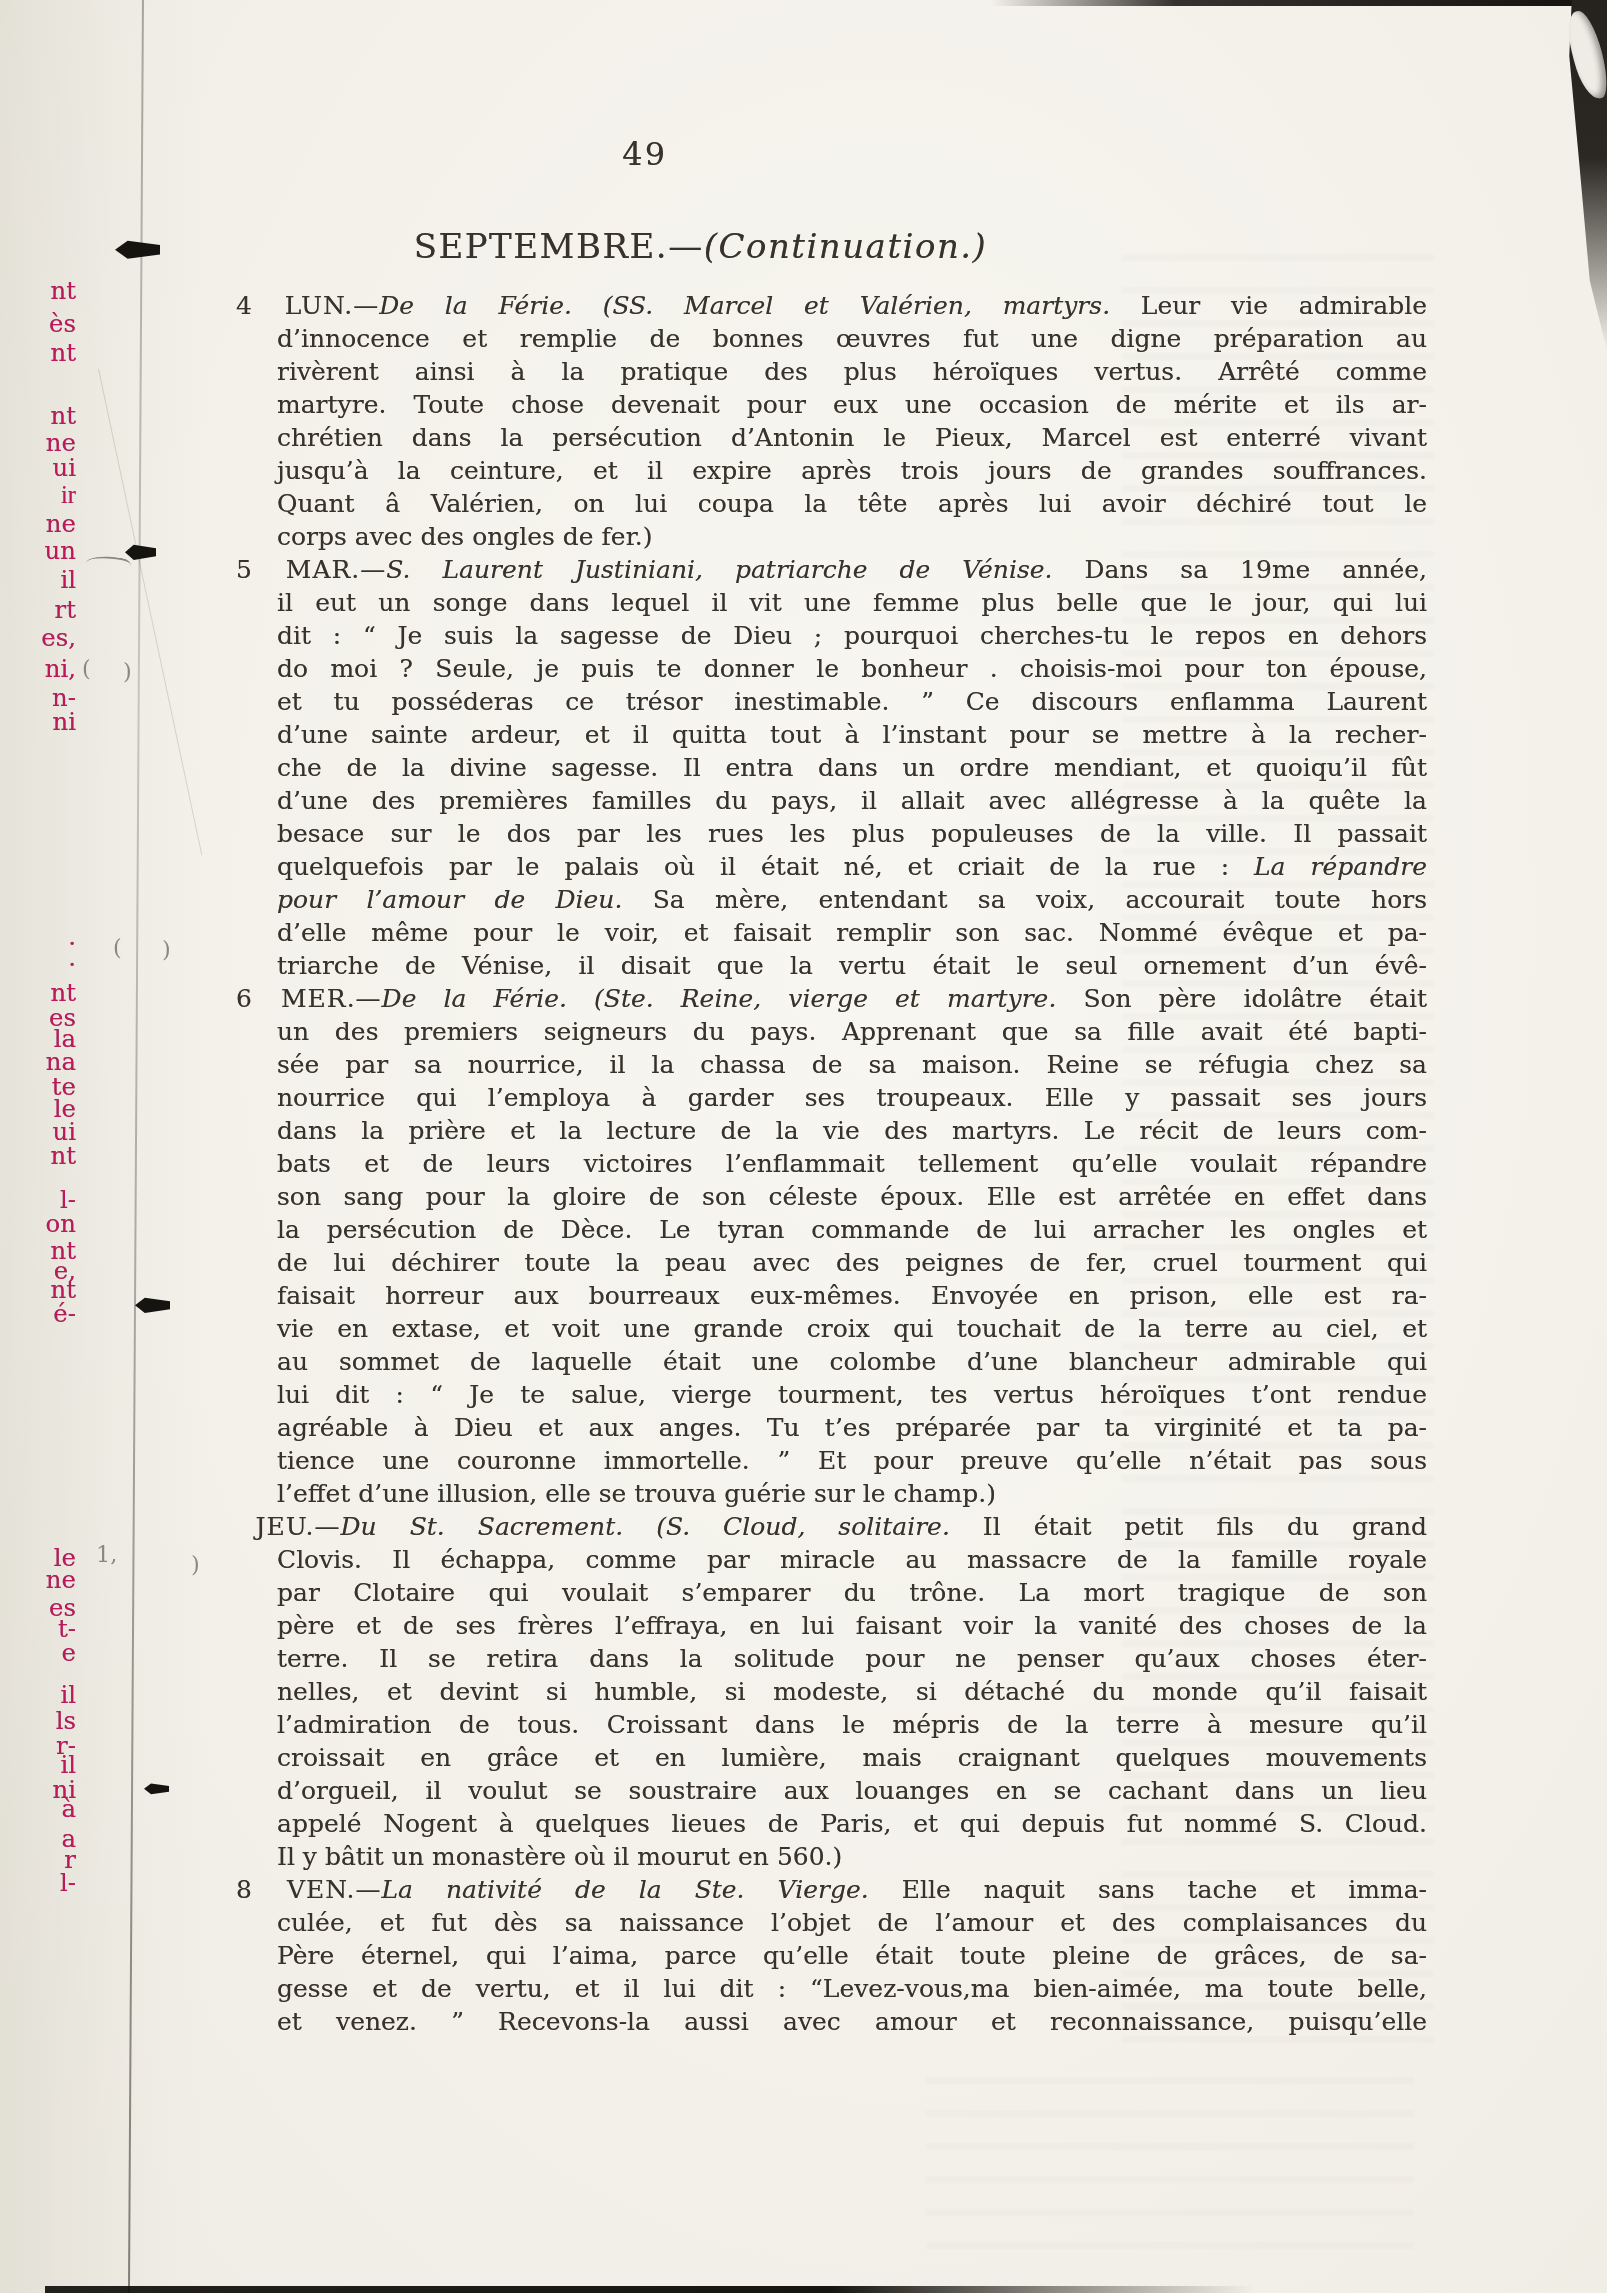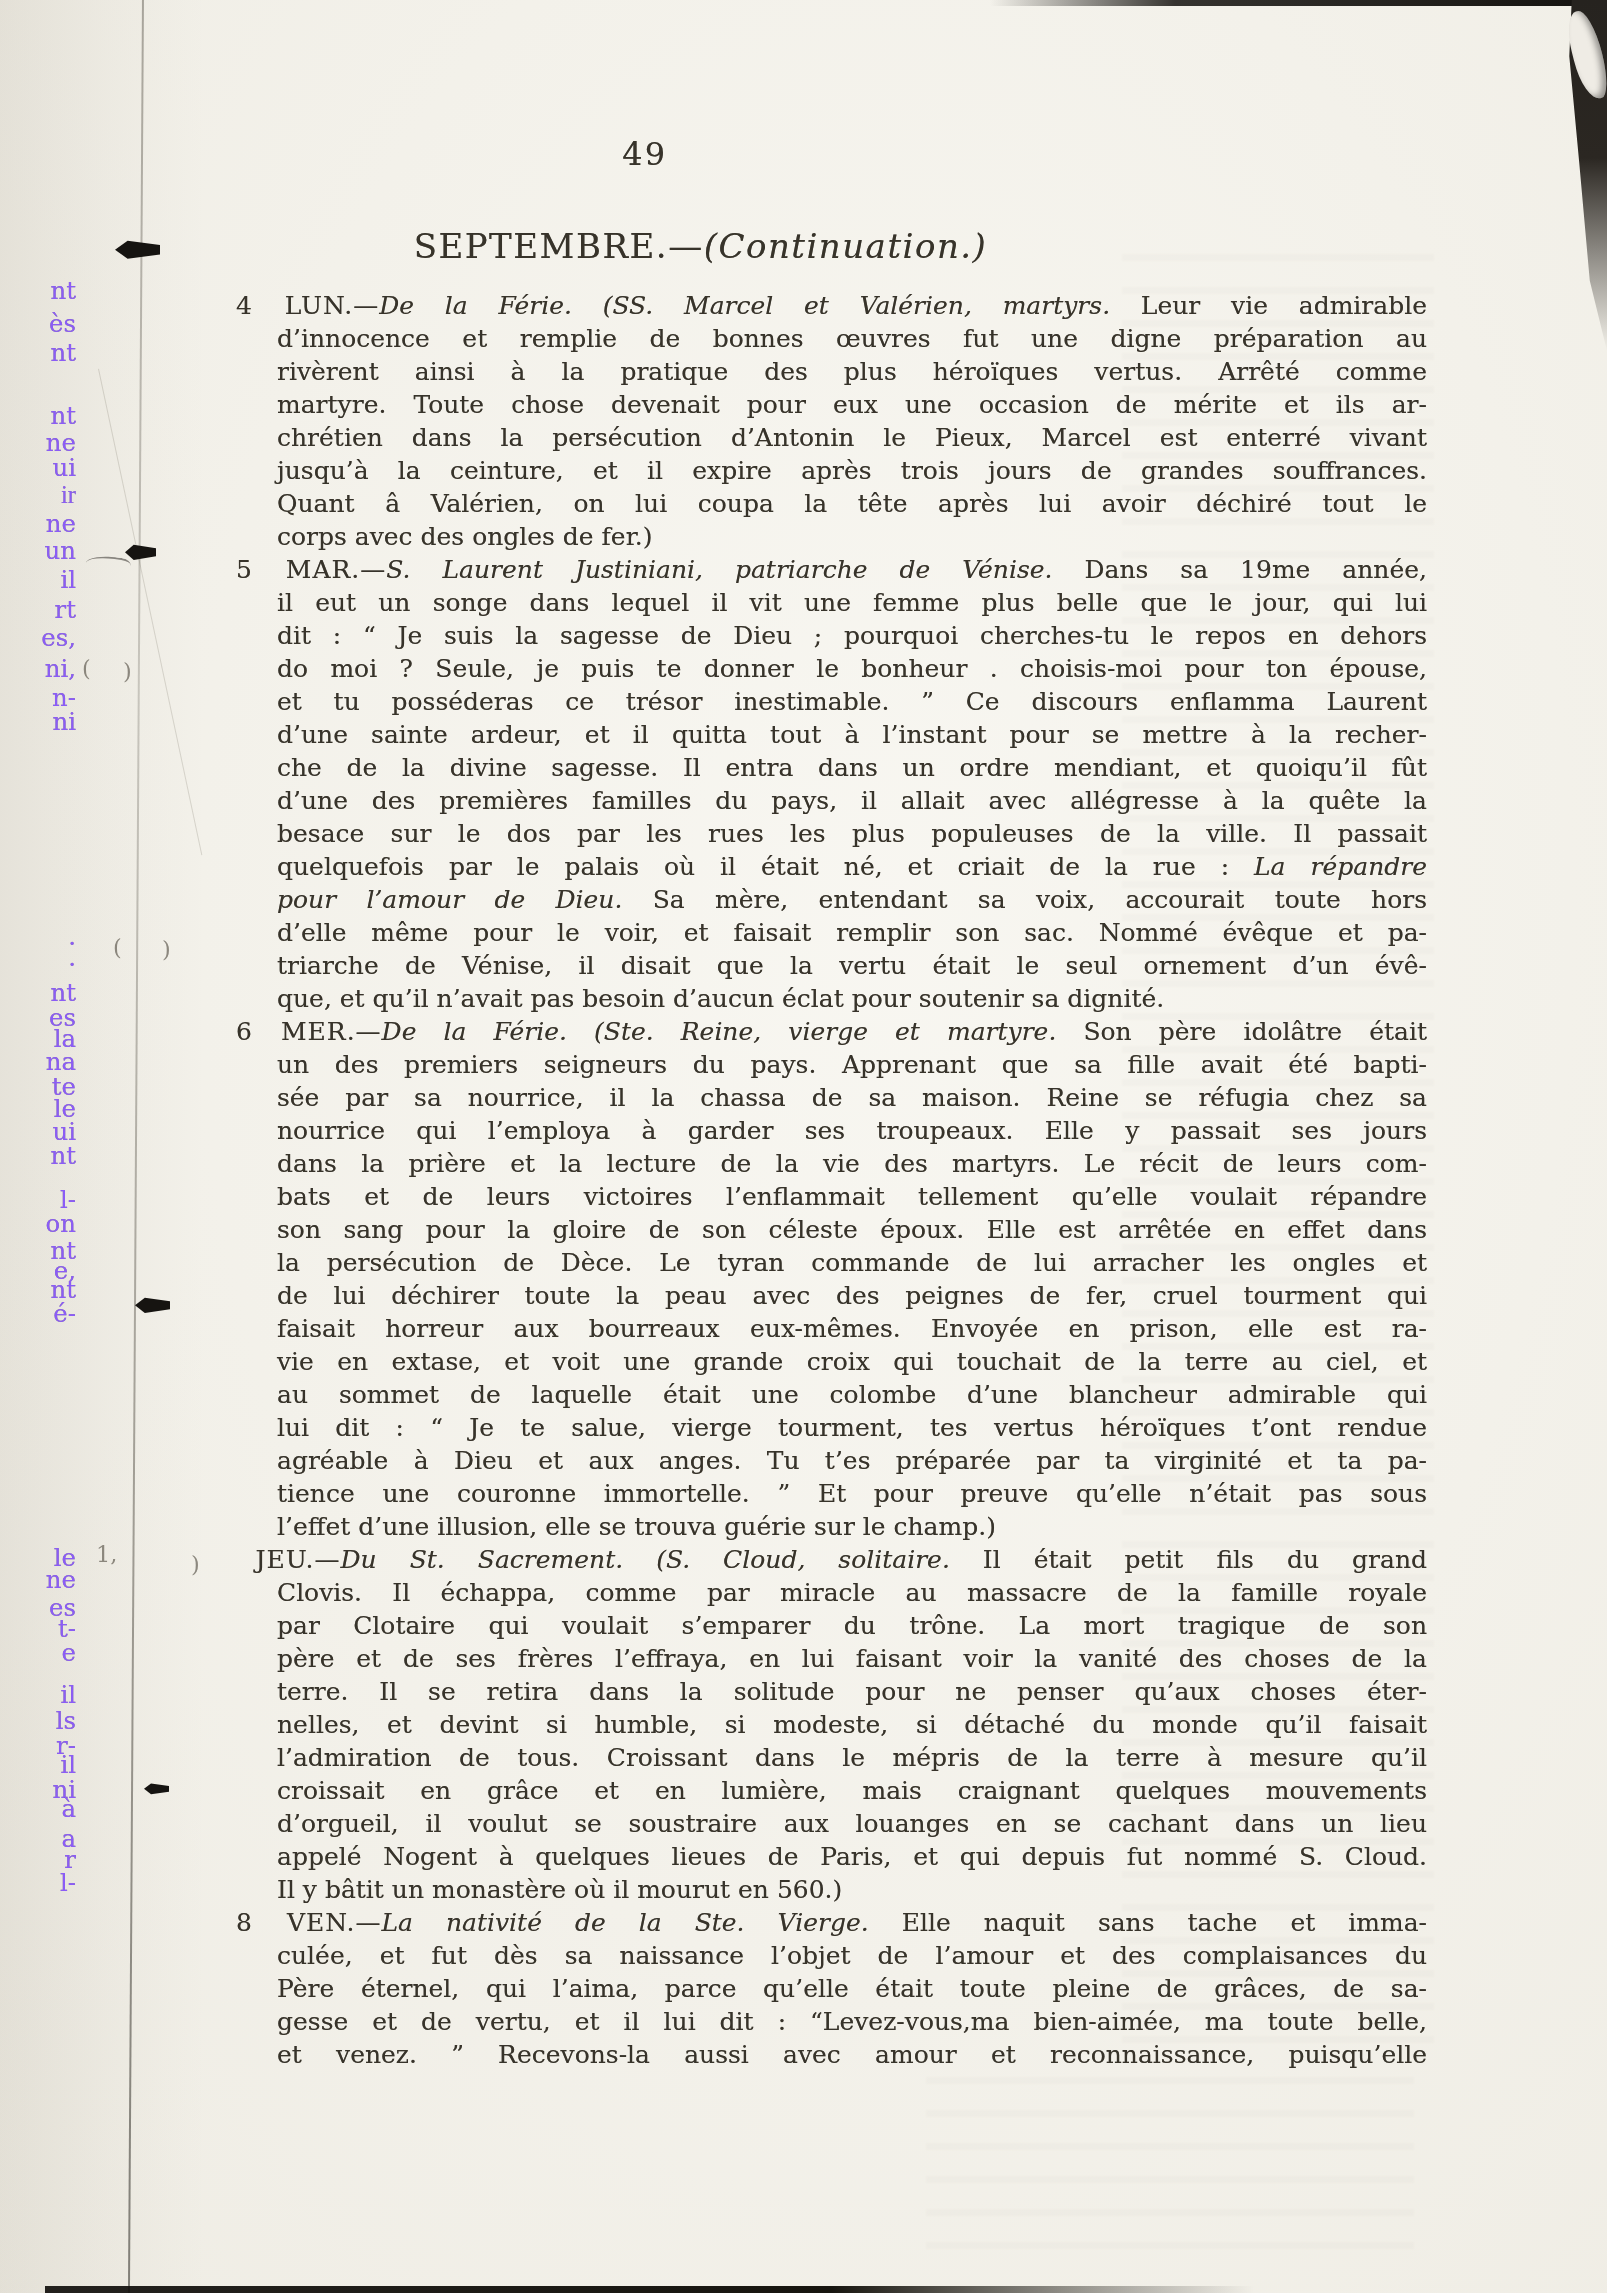--- a/index.html
+++ b/index.html
@@ -30,21 +30,21 @@
   }
   .tline.first{margin-left:-41px;}
   .entry.no-number .tline.first{margin-left:-21.5px;}
   .tline.short{text-align-last:left;}
   .tline i{font-style:italic;}
   .day{letter-spacing:1px;}
 
   
   #margin-col{position:absolute;left:0;top:0;width:76px;height:100%;}
   .frag{position:absolute;left:0;width:76px;text-align:right;font-size:24.4px;
-    color:#8b5cf6;line-height:1;text-shadow:0 0 0.6px rgba(52,48,40,.5);}
+    color:#be185d;line-height:1;text-shadow:0 0 0.6px rgba(52,48,40,.5);}
 
   
   .fold-line{position:absolute;left:142px;top:-3.9px;width:2px;height:2309px;
     background:linear-gradient(to bottom, rgba(60,55,45,.40), rgba(60,55,45,.22) 30%, rgba(60,55,45,.42) 62%, rgba(40,38,32,.55));
     transform:rotate(.35deg);transform-origin:top left;}
   .crease{position:absolute;left:98px;top:369px;width:1px;height:497px;
     background:rgba(85,77,63,.18);transform:rotate(-12deg);transform-origin:top left;}
   .bmark{position:absolute;background:#161411;
     clip-path:polygon(0 50%,28% 4%,100% 26%,100% 74%,28% 96%);}
   .bmark-tail{position:absolute;left:86px;top:556px;width:45px;height:11.7px;
@@ -97,21 +97,20 @@
         <div class="tline"><span>do moi ? Seule, je puis te donner le bonheur . choisis-moi pour ton épouse,</span></div>
         <div class="tline"><span>et tu posséderas ce trésor inestimable. ” Ce discours enflamma Laurent</span></div>
         <div class="tline"><span>d’une sainte ardeur, et il quitta tout à l’instant pour se mettre à la recher-</span></div>
         <div class="tline"><span>che de la divine sagesse. Il entra dans un ordre mendiant, et quoiqu’il fût</span></div>
         <div class="tline"><span>d’une des premières familles du pays, il allait avec allégresse à la quête la</span></div>
         <div class="tline"><span>besace sur le dos par les rues les plus populeuses de la ville. Il passait</span></div>
         <div class="tline"><span>quelquefois par le palais où il était né, et criait de la rue : </span><i>La répandre</i></div>
         <div class="tline"><i>pour l’amour de Dieu.</i><span> Sa mère, entendant sa voix, accourait toute hors</span></div>
         <div class="tline"><span>d’elle même pour le voir, et faisait remplir son sac. Nommé évêque et pa-</span></div>
         <div class="tline"><span>triarche de Vénise, il disait que la vertu était le seul ornement d’un évê-</span></div>
-        <div class="tline short"><span>que, et qu’il n’avait pas besoin d’aucun éclat pour soutenir sa dignité.</span></div>
       </div>
       <div class="entry">
         <div class="tline first"><span class="day">6 MER.—</span><i>De la Férie. (Ste. Reine, vierge et martyre.</i><span> Son père idolâtre était</span></div>
         <div class="tline"><span>un des premiers seigneurs du pays. Apprenant que sa fille avait été bapti-</span></div>
         <div class="tline"><span>sée par sa nourrice, il la chassa de sa maison. Reine se réfugia chez sa</span></div>
         <div class="tline"><span>nourrice qui l’employa à garder ses troupeaux. Elle y passait ses jours</span></div>
         <div class="tline"><span>dans la prière et la lecture de la vie des martyrs. Le récit de leurs com-</span></div>
         <div class="tline"><span>bats et de leurs victoires l’enflammait tellement qu’elle voulait répandre</span></div>
         <div class="tline"><span>son sang pour la gloire de son céleste époux. Elle est arrêtée en effet dans</span></div>
         <div class="tline"><span>la persécution de Dèce. Le tyran commande de lui arracher les ongles et</span></div>

